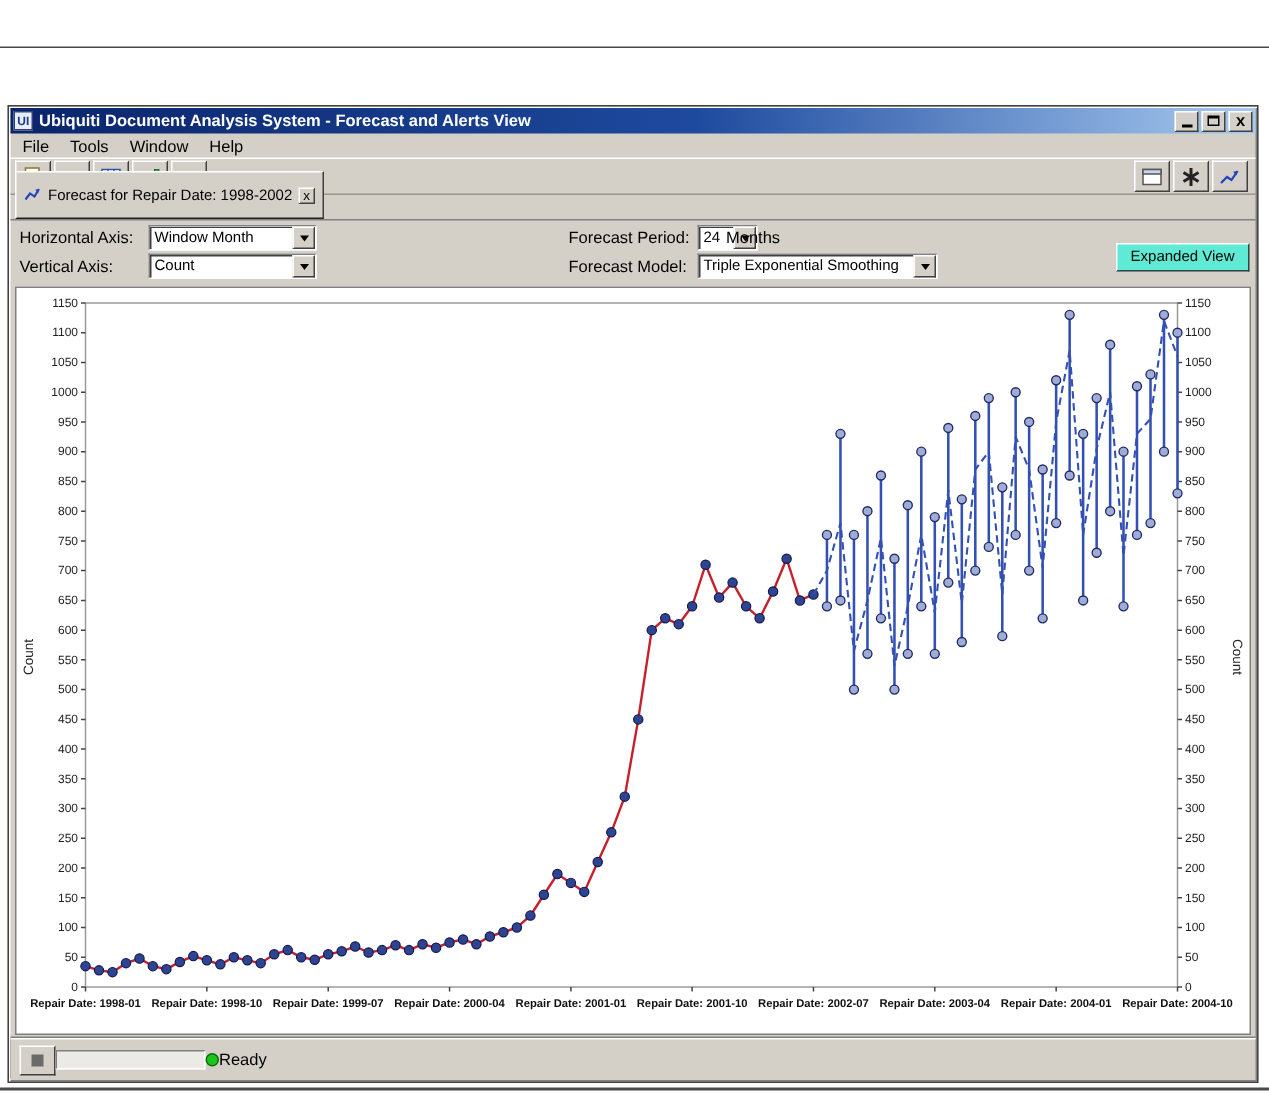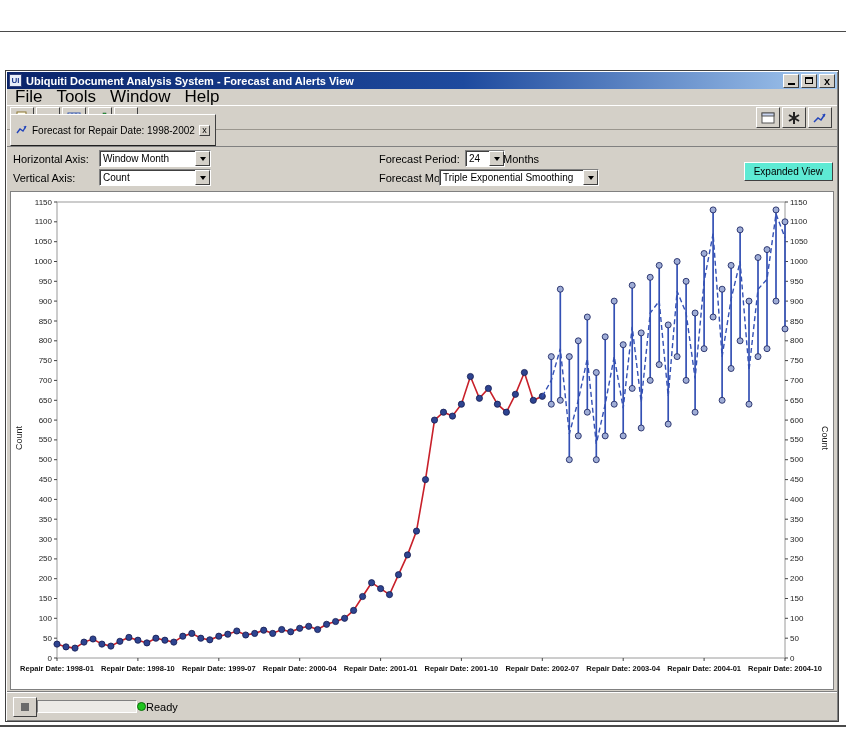--- a/index.html
+++ b/index.html
@@ -27,21 +27,21 @@
   .app-icon { width:13px; height:13px; background:#e8eef8; border:1px solid #33427a;
     color:#1e3a8c; font-size:8px; font-weight:bold; line-height:11px; text-align:center; margin-right:4px; flex:0 0 13px; }
   .titlebar .tb-spacer { flex:1; }
   .win-btn { width:16px; height:14px; margin-left:2px; background:#d4d0c8;
     border:1px solid; border-color:#fff #404040 #404040 #fff;
     display:flex; align-items:center; justify-content:center; color:#000; flex:0 0 16px; }
   .glyph-min { width:7px; height:2px; background:#000; margin-top:7px; }
   .glyph-max { width:8px; height:7px; border:1px solid #000; border-top-width:2px; }
   .glyph-close { font-size:11px; line-height:10px; font-weight:bold; }
 
-  .menubar { height:16px; flex:0 0 16px; display:flex; align-items:center; font-size:17px; padding-left:1px; color:#000; }
+  .menubar { height:16px; flex:0 0 16px; display:flex; align-items:flex-end; font-size:11px; padding-left:1px; color:#000; }
   .menu-item { padding:1px 7px; }
 
   .toolbar { height:25px; flex:0 0 25px; display:flex; align-items:center; padding:1px 3px;
     border-top:1px solid #fff; border-bottom:1px solid #9a968e; }
   .tool-btn { width:24px; height:21px; margin-right:2px; display:flex; align-items:center; justify-content:center;
     background:#d4d0c8; border:1px solid; border-color:#fff #404040 #404040 #fff; }
   .toolbar .tb-flex { flex:1; }
 
   .tabrow { height:17px; flex:0 0 17px; display:flex; align-items:flex-end; padding-left:3px;
     border-bottom:1px solid #808080; }
@@ -198,24 +198,24 @@
           </div>
       </div>
 
       <span class="ctl-label" style="left:372px; top:6px;">Forecast Period:</span>
       <div class="combo" style="left:458px; top:3px; width:40px;">
         <span class="val">24</span>
         <div class="arrow-btn">
             <div class="arrow-down"></div>
           </div>
       </div>
-      <span class="ctl-label" style="left:496px; top:6px;">Months</span>
+      <span class="ctl-label" style="left:477px; top:6px;">Months</span>
 
       <span class="ctl-label" style="left:372px; top:25px;">Forecast Model:</span>
-      <div class="combo" style="left:432px; top:22px; width:160px;">
+      <div class="combo" style="left:458px; top:22px; width:160px;">
         <span class="val">Triple Exponential Smoothing</span>
         <div class="arrow-btn">
             <div class="arrow-down"></div>
           </div>
       </div>
 
       <div class="expanded-btn">Expanded View</div>
     </div>
 
     <div class="chart-panel">

